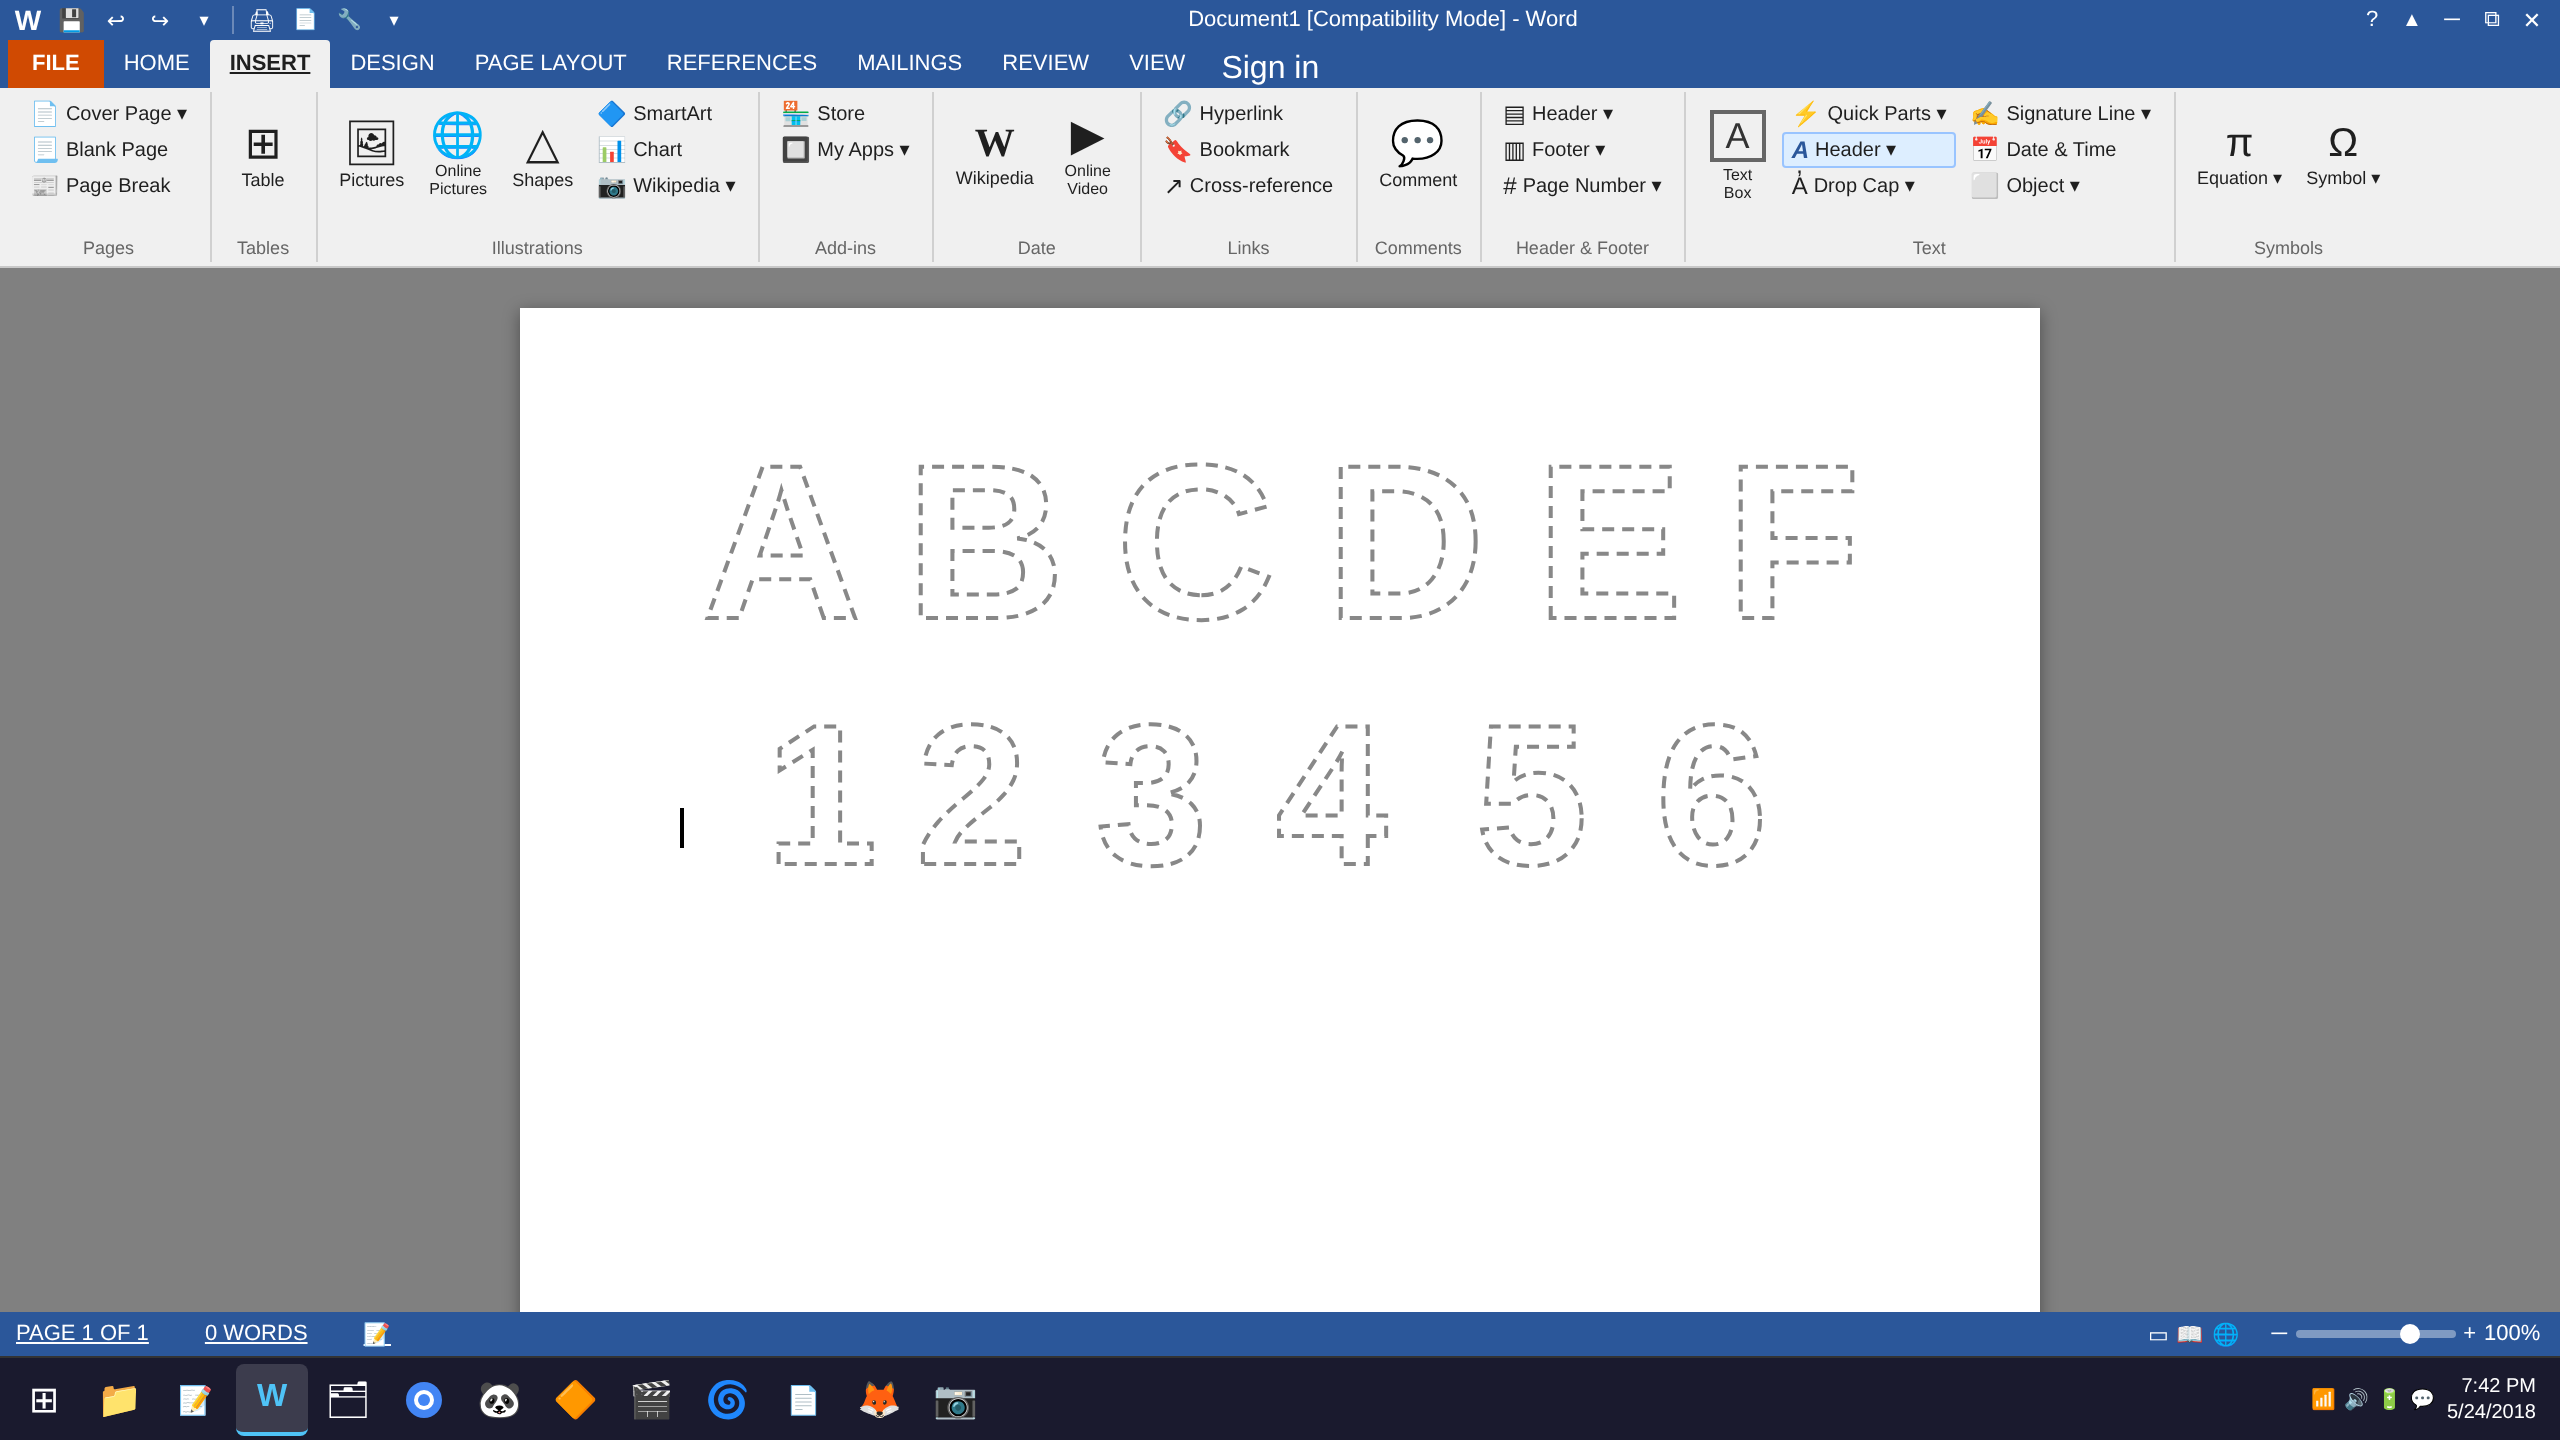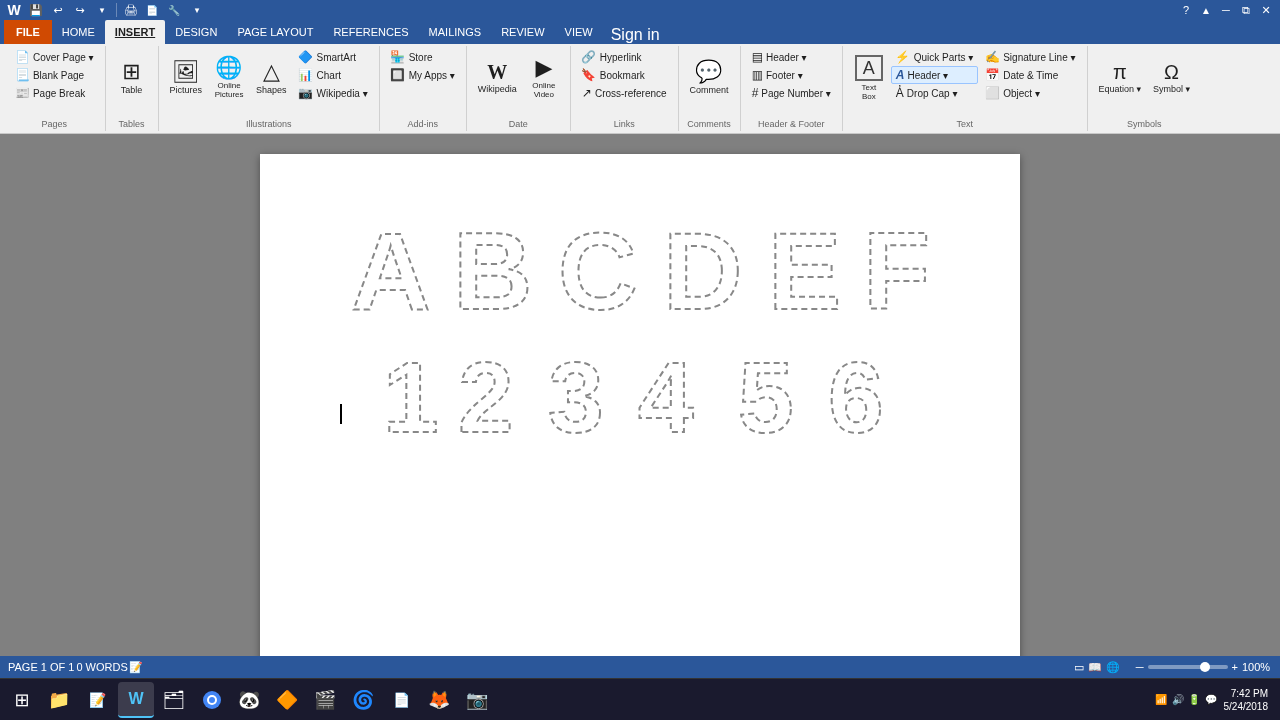--- a/index.html
+++ b/index.html
@@ -185,21 +185,21 @@
     .status-bar {
       height: 22px;
       background: #2b579a;
       display: flex;
       align-items: center;
       justify-content: space-between;
       padding: 0 8px;
       color: white;
       font-size: 11px;
     }
-    .status-left { display: flex; gap: 2px; }
+    .status-left { display: flex; gap: 28px; text-decoration: underline; }
     .status-right { display: flex; align-items: center; gap: 4px; }
     .zoom-slider { width: 80px; height: 4px; background: rgba(255,255,255,0.4); border-radius: 2px; position: relative; cursor: pointer; }
     .zoom-thumb { width: 10px; height: 10px; background: white; border-radius: 50%; position: absolute; top: -3px; left: 65%; }
 
     
     .taskbar {
       height: 42px;
       background: #1a1a2e;
       display: flex;
       align-items: center;
@@ -251,20 +251,21 @@
         <div class="qa-btn" title="Save">💾</div>
         <div class="qa-btn" title="Undo">↩</div>
         <div class="qa-btn" title="Redo">↪</div>
         <div class="qa-btn" style="font-size:9px;">▾</div>
         <div class="qa-sep"></div>
         <div class="qa-btn">🖨</div>
         <div class="qa-btn" style="font-size:10px;">📄</div>
         <div class="qa-btn" style="font-size:10px;">🔧</div>
         <div class="qa-btn" style="font-size:9px;">▾</div>
       </div>
+      <div class="top-row-center">Document1 [Compatibility Mode] - Word</div>
       <div class="top-row-right">
         <div class="qa-btn">?</div>
         <div class="qa-btn" style="font-size:10px;">▲</div>
         <div class="qa-btn">─</div>
         <div class="qa-btn">⧉</div>
         <div class="qa-btn close">✕</div>
       </div>
     </div>
 
     <div class="ribbon-tabs">

